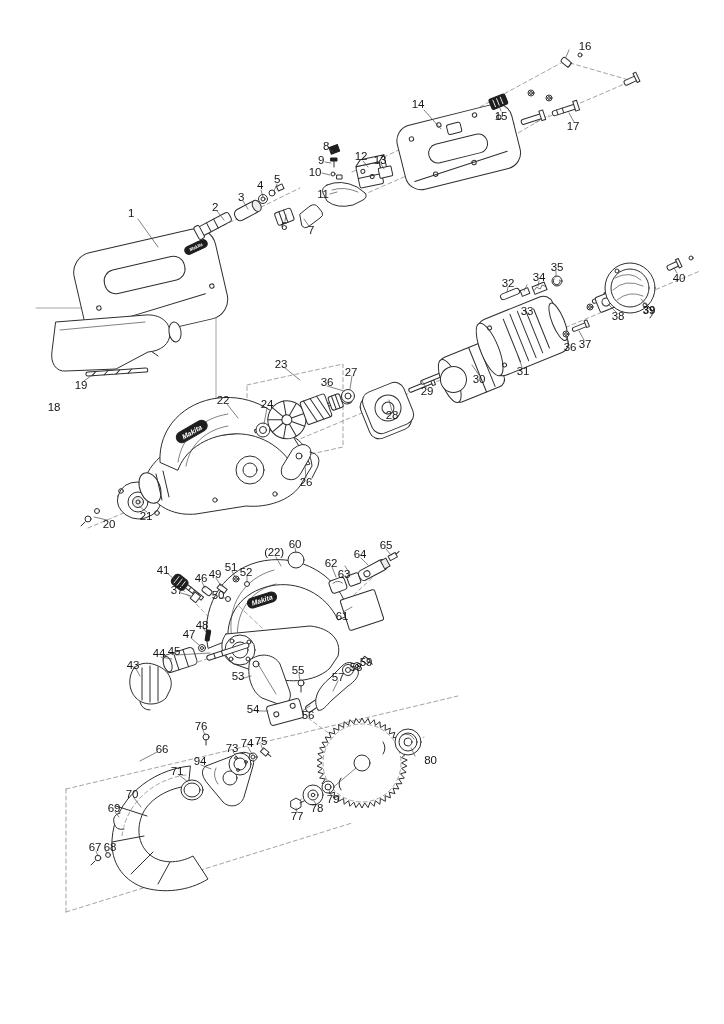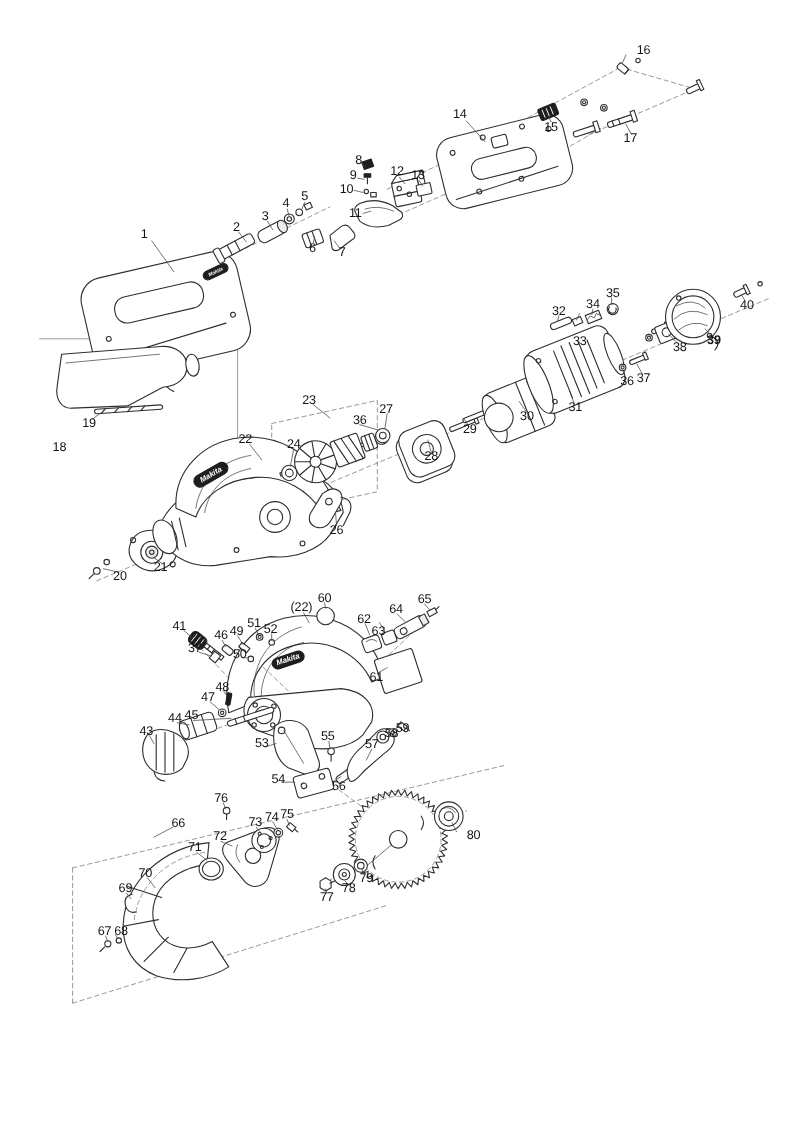--- a/index.html
+++ b/index.html
@@ -629,21 +629,21 @@
       <span class="part-label" style="left: 331px; top: 563px;">62</span>
       <span class="part-label" style="left: 344px; top: 574px;">63</span>
       <span class="part-label" style="left: 360px; top: 554px;">64</span>
       <span class="part-label" style="left: 386px; top: 545px;">65</span>
       <span class="part-label" style="left: 162px; top: 749px;">66</span>
       <span class="part-label" style="left: 95px; top: 847px;">67</span>
       <span class="part-label" style="left: 104px; top: 847px; padding-left: 12px;">68</span>
       <span class="part-label" style="left: 114px; top: 808px;">69</span>
       <span class="part-label" style="left: 132px; top: 794px;">70</span>
       <span class="part-label" style="left: 177px; top: 771px;">71</span>
-      <span class="part-label" style="left: 200px; top: 761px;">72</span>
+      <span class="part-label" style="left: 200px; top: 761px;">94</span>
       <span class="part-label" style="left: 232px; top: 748px;">73</span>
       <span class="part-label" style="left: 247px; top: 743px;">74</span>
       <span class="part-label" style="left: 261px; top: 741px;">75</span>
       <span class="part-label" style="left: 201px; top: 726px;">76</span>
       <span class="part-label" style="left: 297px; top: 816px;">77</span>
       <span class="part-label" style="left: 317px; top: 808px;">78</span>
       <span class="part-label" style="left: 333px; top: 799px;">79</span>
       <span class="part-label" style="left: 418px; top: 760px; padding-left: 25px;">80</span>
     </div>
 </div>

